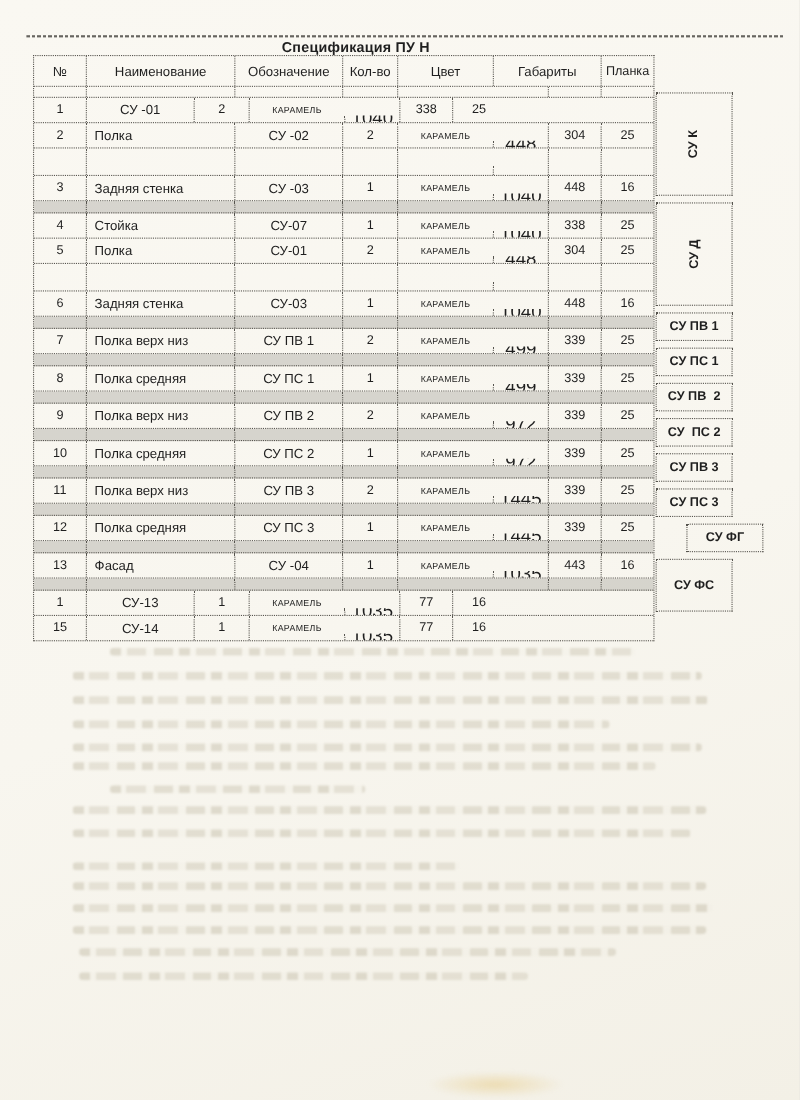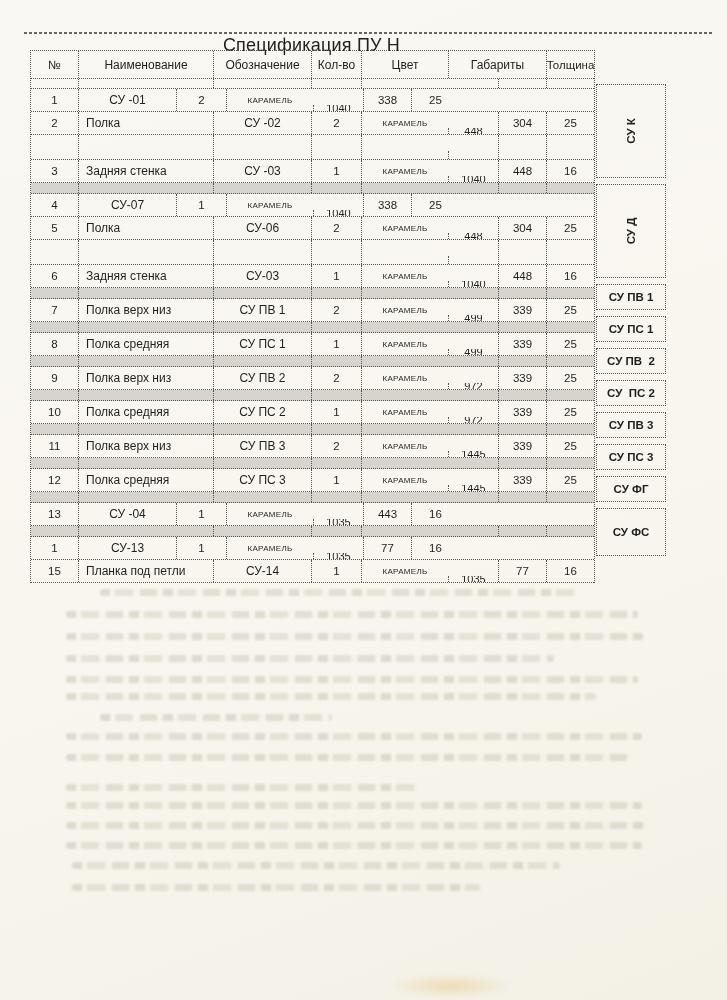--- a/index.html
+++ b/index.html
@@ -8,22 +8,22 @@
     background:linear-gradient(160deg,#faf8f2 0%,#f8f6ef 55%,#f3f0e6 100%);
     font-family:"Liberation Sans","DejaVu Sans",sans-serif;
     color:#1f1f1f;
   }
   .top-rule{
     position:absolute;left:24px;top:32px;width:688px;height:2px;
     background:repeating-linear-gradient(90deg,#4d4b46 0 3px,transparent 3px 5px);
     opacity:.85;
   }
   .title{
-    position:absolute;left:30px;top:35px;width:563px;
-    text-align:center;font-size:18px;font-weight:400;letter-spacing:.2px;
+    position:absolute;left:42px;top:35px;width:563px;
+    text-align:center;font-size:13px;font-weight:700;letter-spacing:.2px;
   }
   .table-wrap{position:absolute;left:30px;top:50px;width:640px;}
   .main-table{
     position:relative;width:563px;
     border:1px dotted #56544e;border-bottom:none;
   }
   .trow{display:flex;border-bottom:1px dotted #56544e;align-items:stretch;}
   .trow.header{height:27px;}
   .trow.thin{height:9px;}
   .trow.data{height:22px;}
@@ -32,21 +32,21 @@
   .cell{
     flex:0 0 auto;display:flex;align-items:center;justify-content:center;
     overflow:hidden;white-space:nowrap;box-sizing:border-box;
   }
   .cell + .cell{border-left:1px dotted #56544e;}
   .c-num{width:47px;font-size:11.5px;}
   .c-name{width:135px;justify-content:flex-start;padding-left:7px;font-size:12px;text-align:right;}
   .c-code{width:98px;font-size:12px;}
   .c-qty{width:50px;font-size:11.5px;}
   .c-color{width:87px;font-size:8px;letter-spacing:.3px;}
-  .c-w{width:50px;font-size:11px;margin-top:16px;}
+  .c-w{width:50px;font-size:17px;margin-top:16px;}
   .c-h{width:48px;font-size:11.5px;}
   .c-th{width:48px;font-size:11.5px;}
   .c-dims{width:98px;font-size:12px;}
   .trow.header .cell{font-size:12px;}
   .groups{position:absolute;left:566px;top:0;width:72px;}
   .gbox{
     position:absolute;left:0;width:70px;
     border:1px dotted #56544e;
     display:flex;align-items:center;justify-content:center;
     box-sizing:border-box;background:transparent;
@@ -76,21 +76,21 @@
 
   <div class="table-wrap">
     <div class="main-table">
       <div class="trow header">
         <div class="cell c-num">№</div>
         <div class="cell c-name" style="justify-content:center;padding-left:0;">Наименование</div>
         <div class="cell c-code">Обозначение</div>
         <div class="cell c-qty">Кол-во</div>
         <div class="cell c-color" style="font-size:12px;letter-spacing:0;">Цвет</div>
         <div class="cell c-dims">Габариты</div>
-        <div class="cell c-th" style="font-size:11.5px;">Толщина</div>
+        <div class="cell c-th" style="font-size:11.5px;">Планка</div>
       </div>
       <div id="rows">
           <div class="trow thin">
             <div class="cell c-num"></div>
             <div class="cell c-name"></div>
             <div class="cell c-code"></div>
             <div class="cell c-qty"></div>
             <div class="cell c-color"></div>
             <div class="cell c-w"></div>
             <div class="cell c-h"></div>
@@ -140,31 +140,32 @@
             <div class="cell c-name"></div>
             <div class="cell c-code"></div>
             <div class="cell c-qty"></div>
             <div class="cell c-color"></div>
             <div class="cell c-w"></div>
             <div class="cell c-h"></div>
             <div class="cell c-th"></div>
           </div>
           <div class="trow data">
             <div class="cell c-num">4</div>
+            <div class="cell c-name">Стойка</div>
             <div class="cell c-code">СУ-07</div>
             <div class="cell c-qty">1</div>
             <div class="cell c-color">КАРАМЕЛЬ</div>
             <div class="cell c-w">1040</div>
             <div class="cell c-h">338</div>
             <div class="cell c-th">25</div>
           </div>
           <div class="trow data">
             <div class="cell c-num">5</div>
             <div class="cell c-name">Полка</div>
-            <div class="cell c-code">СУ-06</div>
+            <div class="cell c-code">СУ-01</div>
             <div class="cell c-qty">2</div>
             <div class="cell c-color">КАРАМЕЛЬ</div>
             <div class="cell c-w">448</div>
             <div class="cell c-h">304</div>
             <div class="cell c-th">25</div>
           </div>
           <div class="trow blank">
             <div class="cell c-num"></div>
             <div class="cell c-name"></div>
             <div class="cell c-code"></div>
@@ -309,20 +310,21 @@
             <div class="cell c-name"></div>
             <div class="cell c-code"></div>
             <div class="cell c-qty"></div>
             <div class="cell c-color"></div>
             <div class="cell c-w"></div>
             <div class="cell c-h"></div>
             <div class="cell c-th"></div>
           </div>
           <div class="trow data">
             <div class="cell c-num">13</div>
+            <div class="cell c-name">Фасад</div>
             <div class="cell c-code">СУ -04</div>
             <div class="cell c-qty">1</div>
             <div class="cell c-color">КАРАМЕЛЬ</div>
             <div class="cell c-w">1035</div>
             <div class="cell c-h">443</div>
             <div class="cell c-th">16</div>
           </div>
           <div class="trow spacer">
             <div class="cell c-num"></div>
             <div class="cell c-name"></div>
@@ -337,21 +339,20 @@
             <div class="cell c-num">1</div>
             <div class="cell c-code">СУ-13</div>
             <div class="cell c-qty">1</div>
             <div class="cell c-color">КАРАМЕЛЬ</div>
             <div class="cell c-w">1035</div>
             <div class="cell c-h">77</div>
             <div class="cell c-th">16</div>
           </div>
           <div class="trow data">
             <div class="cell c-num">15</div>
-            <div class="cell c-name">Планка под петли</div>
             <div class="cell c-code">СУ-14</div>
             <div class="cell c-qty">1</div>
             <div class="cell c-color">КАРАМЕЛЬ</div>
             <div class="cell c-w">1035</div>
             <div class="cell c-h">77</div>
             <div class="cell c-th">16</div>
           </div>
         </div>
     </div>
     <div id="groups" class="groups">
@@ -372,21 +373,21 @@
         </div>
         <div class="gbox" style="top: 330px; height: 26px;">
           <span class="glabel">СУ  ПС 2</span>
         </div>
         <div class="gbox" style="top: 362px; height: 26px;">
           <span class="glabel">СУ ПВ 3</span>
         </div>
         <div class="gbox" style="top: 394px; height: 26px;">
           <span class="glabel">СУ ПС 3</span>
         </div>
-        <div class="gbox" style="top: 426px; height: 26px;">
+        <div class="gbox" style="top: 426px; height: 26px; margin-left: 28px;">
           <span class="glabel">СУ ФГ</span>
         </div>
         <div class="gbox" style="top: 458px; height: 48px;">
           <span class="glabel">СУ ФС</span>
         </div>
       </div>
   </div>
 
   <div id="ghost">
       <div class="ghost-line" style="top: 589px; left: 100px; width: 478px;"></div>

